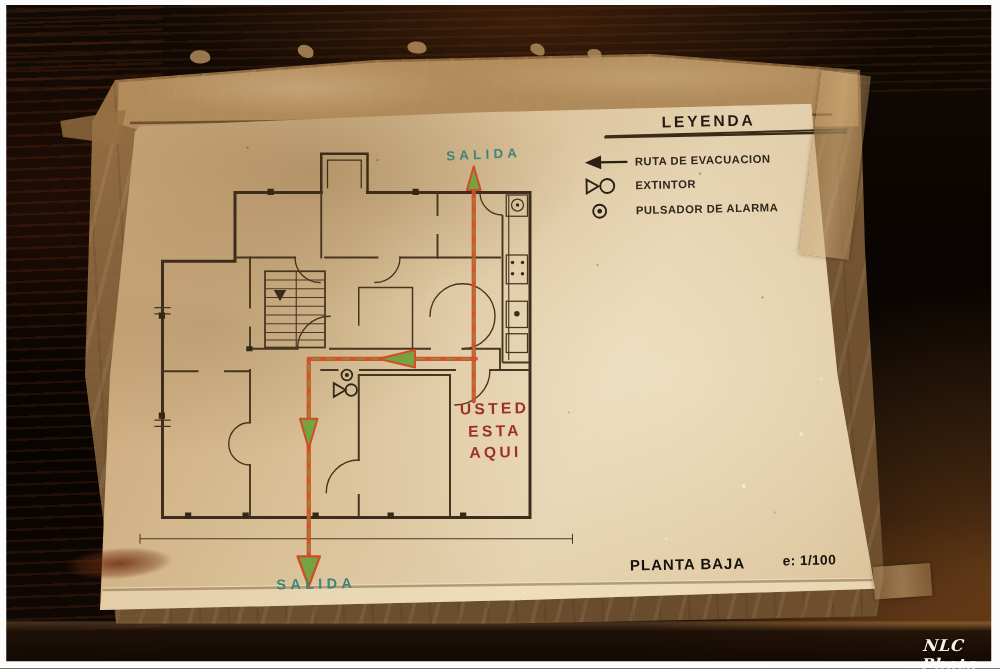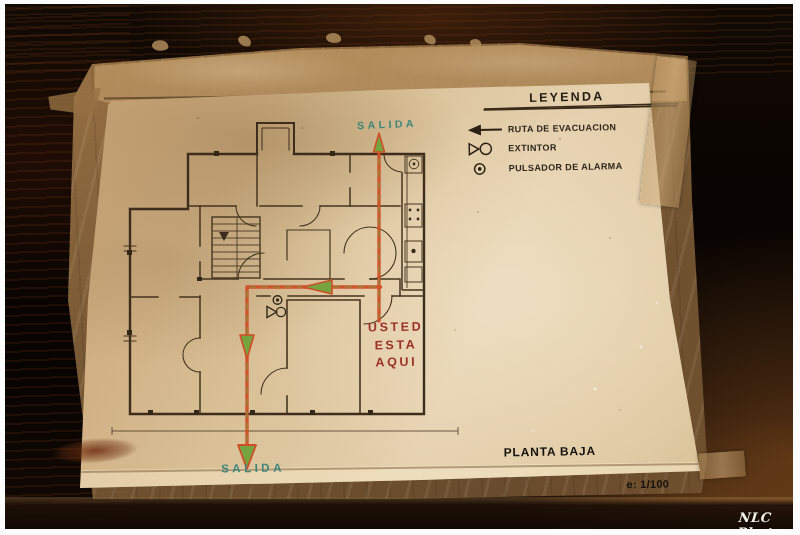--- a/index.html
+++ b/index.html
@@ -121,21 +121,21 @@
   .legend-icon{width:48px;display:flex;justify-content:center;flex:0 0 48px;}
   .legend-label{font-size:9px;font-weight:bold;letter-spacing:.4px;white-space:nowrap;}
   
   .salida{color:#3f8579;font-weight:bold;letter-spacing:3.5px;}
   .salida-top{left:352px;top:118px;width:70px;font-size:10.5px;transform:rotate(-2.5deg);text-align:center;}
   .salida-bottom{left:214px;top:462px;width:78px;font-size:11.5px;transform:rotate(-1deg);text-align:center;}
   .youarehere{left:356px;top:319px;width:80px;text-align:center;color:#9c3127;font-weight:bold;
     font-size:12.5px;letter-spacing:2.6px;line-height:17.5px;transform:rotate(-1.2deg);}
   .floorrow{left:504px;top:444px;display:flex;gap:30px;transform:rotate(-1deg);color:#17120c;}
   .floor-label{font-size:12px;font-weight:bold;letter-spacing:.8px;}
-  .scale-label{font-size:11px;font-weight:bold;letter-spacing:.3px;margin-top:35px;}
+  .scale-label{font-size:11px;font-weight:bold;letter-spacing:.3px;}
   
   .watermark{left:738px;top:510px;color:#f6f3ea;font-family:"DejaVu Serif",serif;
     font-style:italic;font-weight:bold;font-size:13px;letter-spacing:.5px;
     text-shadow:0 0 2px rgba(0,0,0,.8);transform:skewX(-6deg);}
   .frame{inset:0;border:solid #fcfcfc;border-width:4px 7px 6px 5px;pointer-events:none;}
   svg{display:block;}
 </style>
 </head>
 <body>
 

